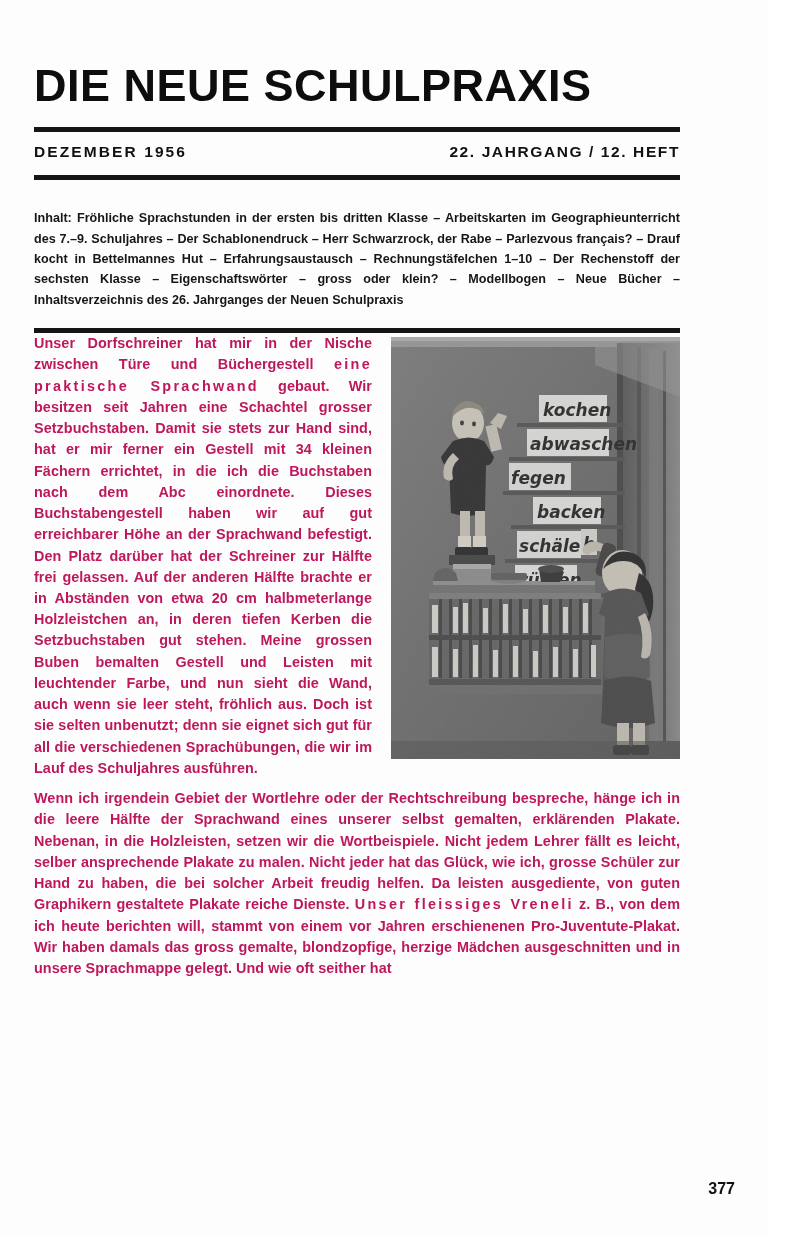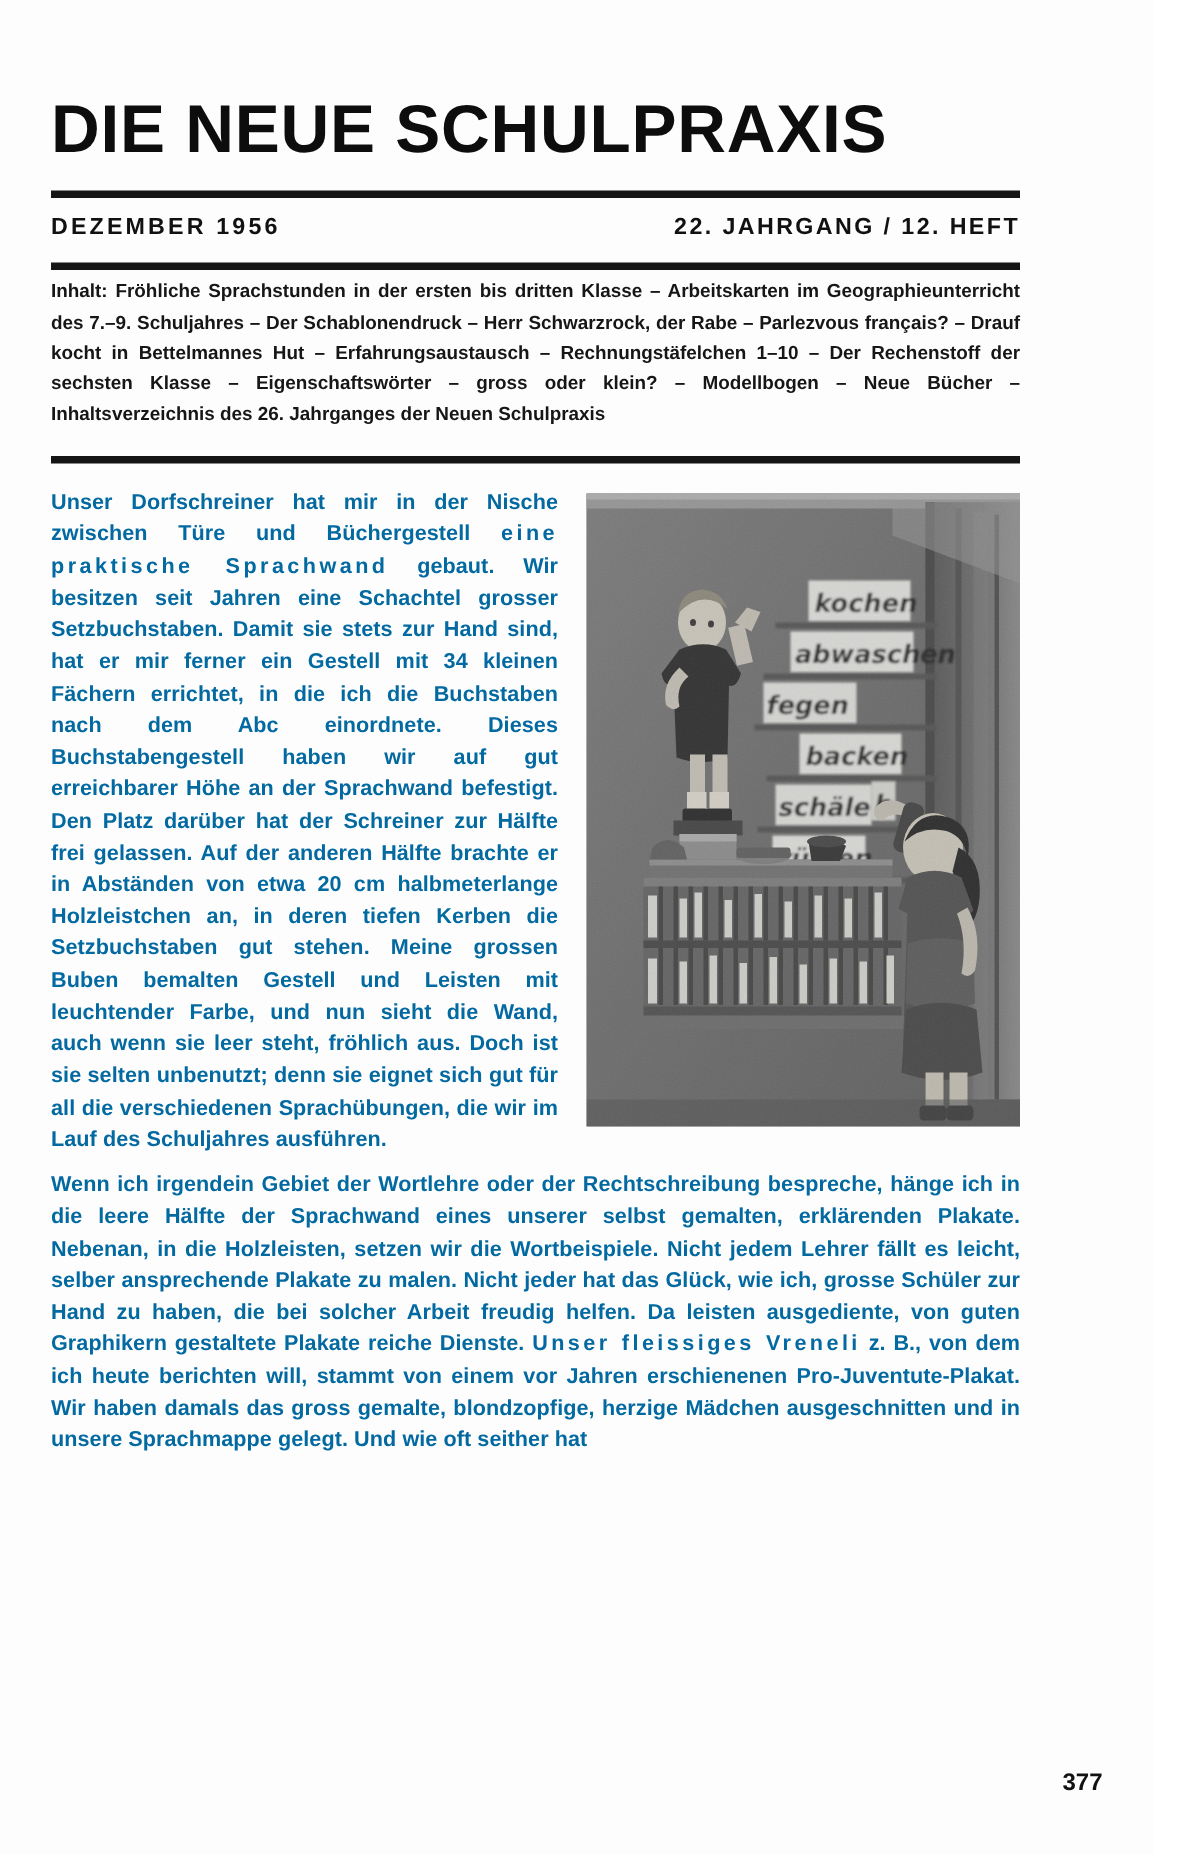--- a/index.html
+++ b/index.html
@@ -60,21 +60,21 @@
     color: #111;
   }
   .issue-right { letter-spacing: 1.6px; }
 
   
   .toc {
     font-size: 12.6px;
     line-height: 1.62;
     text-align: justify;
     color: #161616;
-    margin-top: 4px;
+    margin-top: 28px;
     margin-bottom: 11px;
     font-weight: 600;
   }
   .toc b { font-weight: bold; }
 
   
   .article-head {
     margin-top: 50px;
     position: relative;
   }
@@ -87,25 +87,25 @@
   }
   .byline {
     position: absolute;
     right: 0;
     bottom: 1px;
     font-size: 15px;
     color: #1a1a1a;
   }
 
   .body-text {
-    margin-top: 16px;
+    margin-top: 0;
     font-size: 14.4px;
     line-height: 1.475;
     text-align: justify;
-    color: #0369a1;
+    color: #be185d;
     font-weight: 600;
     letter-spacing: 0.05px;
   }
   .body-text p { margin: 0 0 2px 0; }
   .body-text p.gap { margin-top: 9px; }
   .sp { letter-spacing: 2.3px; }
 
   
   .photo {
     float: right;

